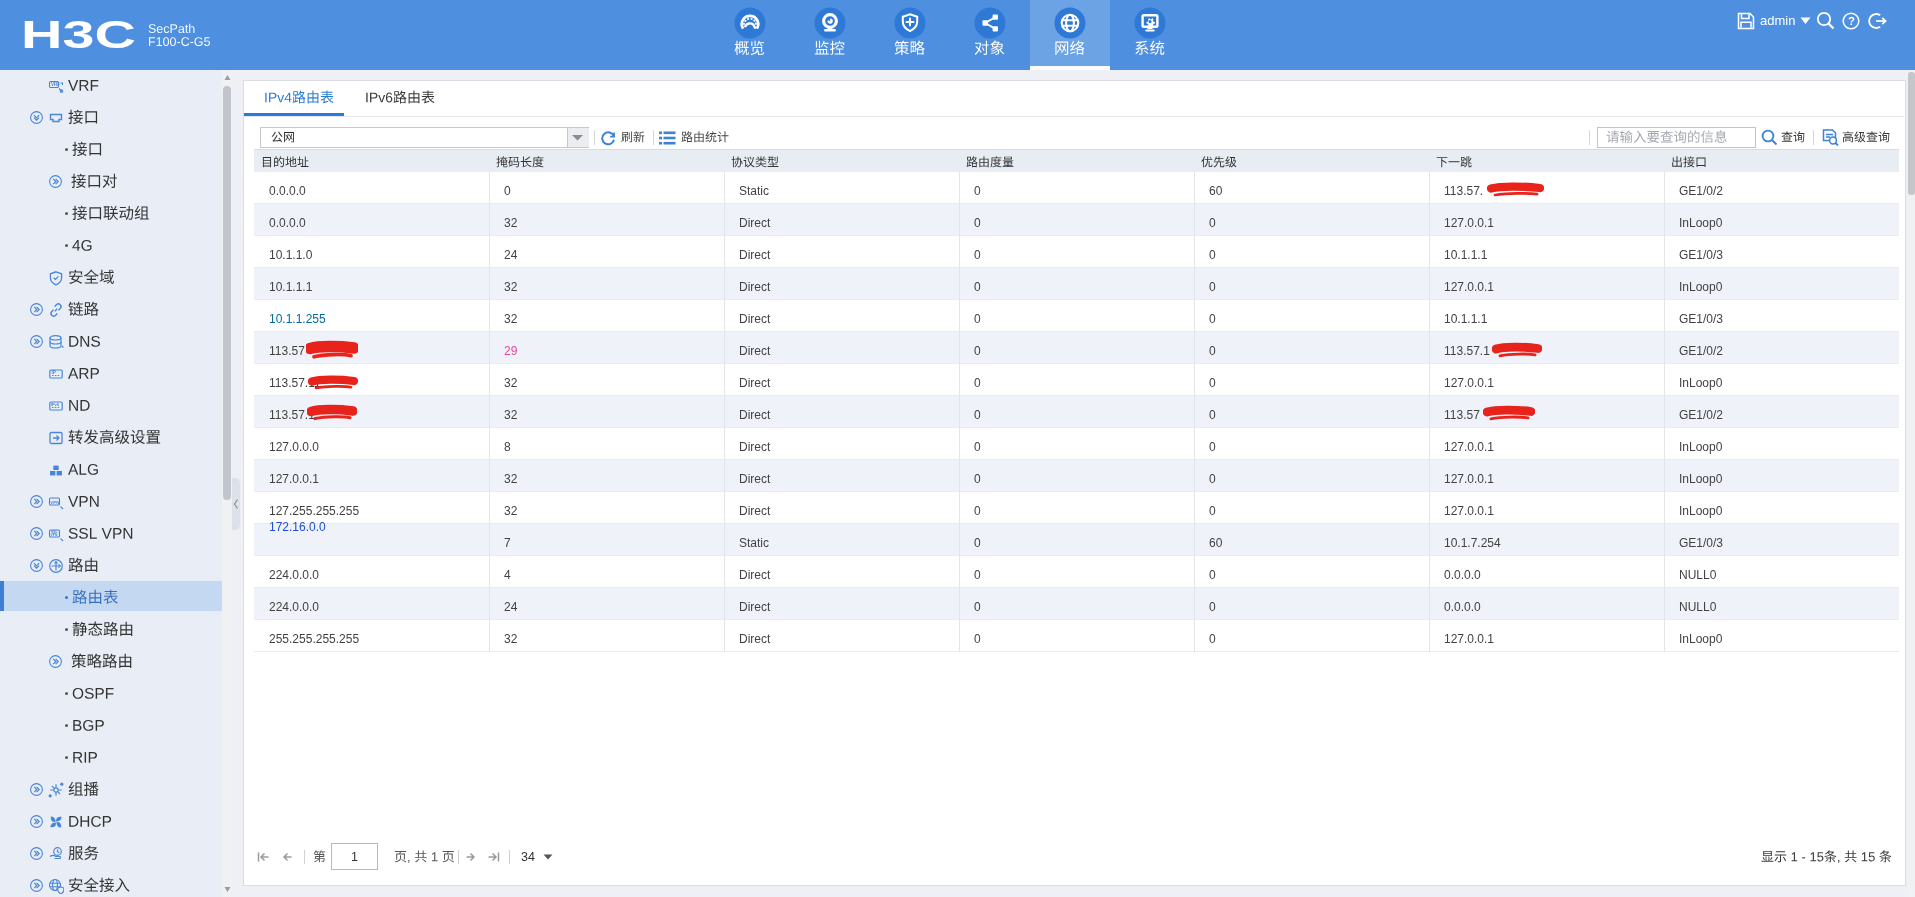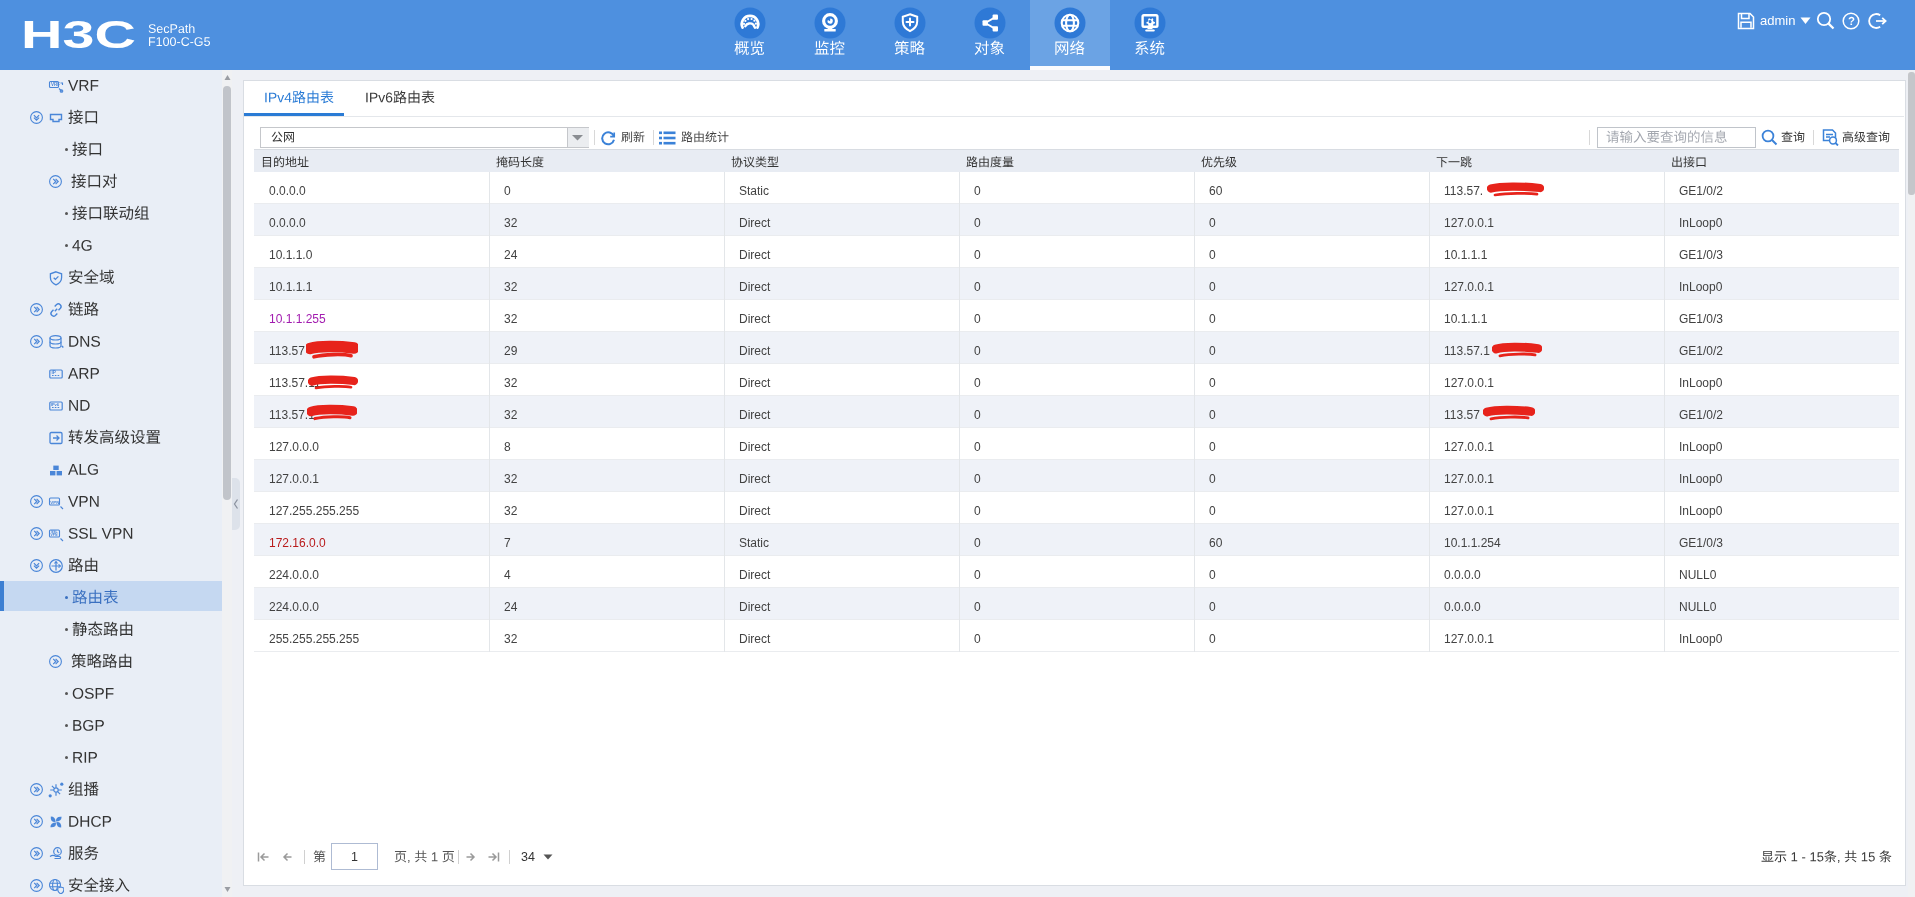--- a/index.html
+++ b/index.html
@@ -759,31 +759,31 @@
 <div style="position:absolute;left:254px;top:268px;width:1645px;height:32px;background:#eff2f8"></div>
 <div style="position:absolute;left:254px;top:299px;width:1645px;height:1px;background:#eaecef"></div>
 <div style="position:absolute;left:269px;top:279px;font-size:12px;color:#424242;font-weight:normal;letter-spacing:0;line-height:17px;white-space:nowrap">10.1.1.1</div>
 <div style="position:absolute;left:504px;top:279px;font-size:12px;color:#424242;font-weight:normal;letter-spacing:0;line-height:17px;white-space:nowrap">32</div>
 <div style="position:absolute;left:739px;top:279px;font-size:12px;color:#424242;font-weight:normal;letter-spacing:0;line-height:17px;white-space:nowrap">Direct</div>
 <div style="position:absolute;left:974px;top:279px;font-size:12px;color:#424242;font-weight:normal;letter-spacing:0;line-height:17px;white-space:nowrap">0</div>
 <div style="position:absolute;left:1209px;top:279px;font-size:12px;color:#424242;font-weight:normal;letter-spacing:0;line-height:17px;white-space:nowrap">0</div>
 <div style="position:absolute;left:1444px;top:279px;font-size:12px;color:#424242;font-weight:normal;letter-spacing:0;line-height:17px;white-space:nowrap">127.0.0.1</div>
 <div style="position:absolute;left:1679px;top:279px;font-size:12px;color:#424242;font-weight:normal;letter-spacing:0;line-height:17px;white-space:nowrap">InLoop0</div>
 <div style="position:absolute;left:254px;top:331px;width:1645px;height:1px;background:#eaecef"></div>
-<div style="position:absolute;left:269px;top:311px;font-size:12px;color:#a21caf;font-weight:normal;letter-spacing:0;line-height:17px;white-space:nowrap">10.1.1.255</div>
+<div style="position:absolute;left:269px;top:311px;font-size:12px;color:#0369a1;font-weight:normal;letter-spacing:0;line-height:17px;white-space:nowrap">10.1.1.255</div>
 <div style="position:absolute;left:504px;top:311px;font-size:12px;color:#424242;font-weight:normal;letter-spacing:0;line-height:17px;white-space:nowrap">32</div>
 <div style="position:absolute;left:739px;top:311px;font-size:12px;color:#424242;font-weight:normal;letter-spacing:0;line-height:17px;white-space:nowrap">Direct</div>
 <div style="position:absolute;left:974px;top:311px;font-size:12px;color:#424242;font-weight:normal;letter-spacing:0;line-height:17px;white-space:nowrap">0</div>
 <div style="position:absolute;left:1209px;top:311px;font-size:12px;color:#424242;font-weight:normal;letter-spacing:0;line-height:17px;white-space:nowrap">0</div>
 <div style="position:absolute;left:1444px;top:311px;font-size:12px;color:#424242;font-weight:normal;letter-spacing:0;line-height:17px;white-space:nowrap">10.1.1.1</div>
 <div style="position:absolute;left:1679px;top:311px;font-size:12px;color:#424242;font-weight:normal;letter-spacing:0;line-height:17px;white-space:nowrap">GE1/0/3</div>
 <div style="position:absolute;left:254px;top:332px;width:1645px;height:32px;background:#eff2f8"></div>
 <div style="position:absolute;left:254px;top:363px;width:1645px;height:1px;background:#eaecef"></div>
 <div style="position:absolute;left:269px;top:343px;font-size:12px;color:#424242;font-weight:normal;letter-spacing:0;line-height:17px;white-space:nowrap">113.57</div>
-<div style="position:absolute;left:504px;top:343px;font-size:12px;color:#404040;font-weight:normal;letter-spacing:0;line-height:17px;white-space:nowrap">29</div>
+<div style="position:absolute;left:504px;top:343px;font-size:12px;color:#ec4899;font-weight:normal;letter-spacing:0;line-height:17px;white-space:nowrap">29</div>
 <div style="position:absolute;left:739px;top:343px;font-size:12px;color:#424242;font-weight:normal;letter-spacing:0;line-height:17px;white-space:nowrap">Direct</div>
 <div style="position:absolute;left:974px;top:343px;font-size:12px;color:#424242;font-weight:normal;letter-spacing:0;line-height:17px;white-space:nowrap">0</div>
 <div style="position:absolute;left:1209px;top:343px;font-size:12px;color:#424242;font-weight:normal;letter-spacing:0;line-height:17px;white-space:nowrap">0</div>
 <div style="position:absolute;left:1444px;top:343px;font-size:12px;color:#424242;font-weight:normal;letter-spacing:0;line-height:17px;white-space:nowrap">113.57.1</div>
 <div style="position:absolute;left:1679px;top:343px;font-size:12px;color:#424242;font-weight:normal;letter-spacing:0;line-height:17px;white-space:nowrap">GE1/0/2</div>
 <div style="position:absolute;left:254px;top:395px;width:1645px;height:1px;background:#eaecef"></div>
 <div style="position:absolute;left:269px;top:375px;font-size:12px;color:#424242;font-weight:normal;letter-spacing:0;line-height:17px;white-space:nowrap">113.57.11</div>
 <div style="position:absolute;left:504px;top:375px;font-size:12px;color:#424242;font-weight:normal;letter-spacing:0;line-height:17px;white-space:nowrap">32</div>
 <div style="position:absolute;left:739px;top:375px;font-size:12px;color:#424242;font-weight:normal;letter-spacing:0;line-height:17px;white-space:nowrap">Direct</div>
 <div style="position:absolute;left:974px;top:375px;font-size:12px;color:#424242;font-weight:normal;letter-spacing:0;line-height:17px;white-space:nowrap">0</div>
@@ -819,26 +819,26 @@
 <div style="position:absolute;left:254px;top:523px;width:1645px;height:1px;background:#eaecef"></div>
 <div style="position:absolute;left:269px;top:503px;font-size:12px;color:#424242;font-weight:normal;letter-spacing:0;line-height:17px;white-space:nowrap">127.255.255.255</div>
 <div style="position:absolute;left:504px;top:503px;font-size:12px;color:#424242;font-weight:normal;letter-spacing:0;line-height:17px;white-space:nowrap">32</div>
 <div style="position:absolute;left:739px;top:503px;font-size:12px;color:#424242;font-weight:normal;letter-spacing:0;line-height:17px;white-space:nowrap">Direct</div>
 <div style="position:absolute;left:974px;top:503px;font-size:12px;color:#424242;font-weight:normal;letter-spacing:0;line-height:17px;white-space:nowrap">0</div>
 <div style="position:absolute;left:1209px;top:503px;font-size:12px;color:#424242;font-weight:normal;letter-spacing:0;line-height:17px;white-space:nowrap">0</div>
 <div style="position:absolute;left:1444px;top:503px;font-size:12px;color:#424242;font-weight:normal;letter-spacing:0;line-height:17px;white-space:nowrap">127.0.0.1</div>
 <div style="position:absolute;left:1679px;top:503px;font-size:12px;color:#424242;font-weight:normal;letter-spacing:0;line-height:17px;white-space:nowrap">InLoop0</div>
 <div style="position:absolute;left:254px;top:524px;width:1645px;height:32px;background:#eff2f8"></div>
 <div style="position:absolute;left:254px;top:555px;width:1645px;height:1px;background:#eaecef"></div>
-<div style="position:absolute;left:269px;top:535px;font-size:12px;color:#b91c1c;font-weight:normal;letter-spacing:0;line-height:17px;white-space:nowrap">172.16.0.0</div>
+<div style="position:absolute;left:269px;top:519px;font-size:12px;color:#1d4ed8;font-weight:normal;letter-spacing:0;line-height:17px;white-space:nowrap">172.16.0.0</div>
 <div style="position:absolute;left:504px;top:535px;font-size:12px;color:#424242;font-weight:normal;letter-spacing:0;line-height:17px;white-space:nowrap">7</div>
 <div style="position:absolute;left:739px;top:535px;font-size:12px;color:#424242;font-weight:normal;letter-spacing:0;line-height:17px;white-space:nowrap">Static</div>
 <div style="position:absolute;left:974px;top:535px;font-size:12px;color:#424242;font-weight:normal;letter-spacing:0;line-height:17px;white-space:nowrap">0</div>
 <div style="position:absolute;left:1209px;top:535px;font-size:12px;color:#424242;font-weight:normal;letter-spacing:0;line-height:17px;white-space:nowrap">60</div>
-<div style="position:absolute;left:1444px;top:535px;font-size:12px;color:#424242;font-weight:normal;letter-spacing:0;line-height:17px;white-space:nowrap">10.1.1.254</div>
+<div style="position:absolute;left:1444px;top:535px;font-size:12px;color:#424242;font-weight:normal;letter-spacing:0;line-height:17px;white-space:nowrap">10.1.7.254</div>
 <div style="position:absolute;left:1679px;top:535px;font-size:12px;color:#424242;font-weight:normal;letter-spacing:0;line-height:17px;white-space:nowrap">GE1/0/3</div>
 <div style="position:absolute;left:254px;top:587px;width:1645px;height:1px;background:#eaecef"></div>
 <div style="position:absolute;left:269px;top:567px;font-size:12px;color:#424242;font-weight:normal;letter-spacing:0;line-height:17px;white-space:nowrap">224.0.0.0</div>
 <div style="position:absolute;left:504px;top:567px;font-size:12px;color:#424242;font-weight:normal;letter-spacing:0;line-height:17px;white-space:nowrap">4</div>
 <div style="position:absolute;left:739px;top:567px;font-size:12px;color:#424242;font-weight:normal;letter-spacing:0;line-height:17px;white-space:nowrap">Direct</div>
 <div style="position:absolute;left:974px;top:567px;font-size:12px;color:#424242;font-weight:normal;letter-spacing:0;line-height:17px;white-space:nowrap">0</div>
 <div style="position:absolute;left:1209px;top:567px;font-size:12px;color:#424242;font-weight:normal;letter-spacing:0;line-height:17px;white-space:nowrap">0</div>
 <div style="position:absolute;left:1444px;top:567px;font-size:12px;color:#424242;font-weight:normal;letter-spacing:0;line-height:17px;white-space:nowrap">0.0.0.0</div>
 <div style="position:absolute;left:1679px;top:567px;font-size:12px;color:#424242;font-weight:normal;letter-spacing:0;line-height:17px;white-space:nowrap">NULL0</div>
 <div style="position:absolute;left:254px;top:588px;width:1645px;height:32px;background:#eff2f8"></div>

